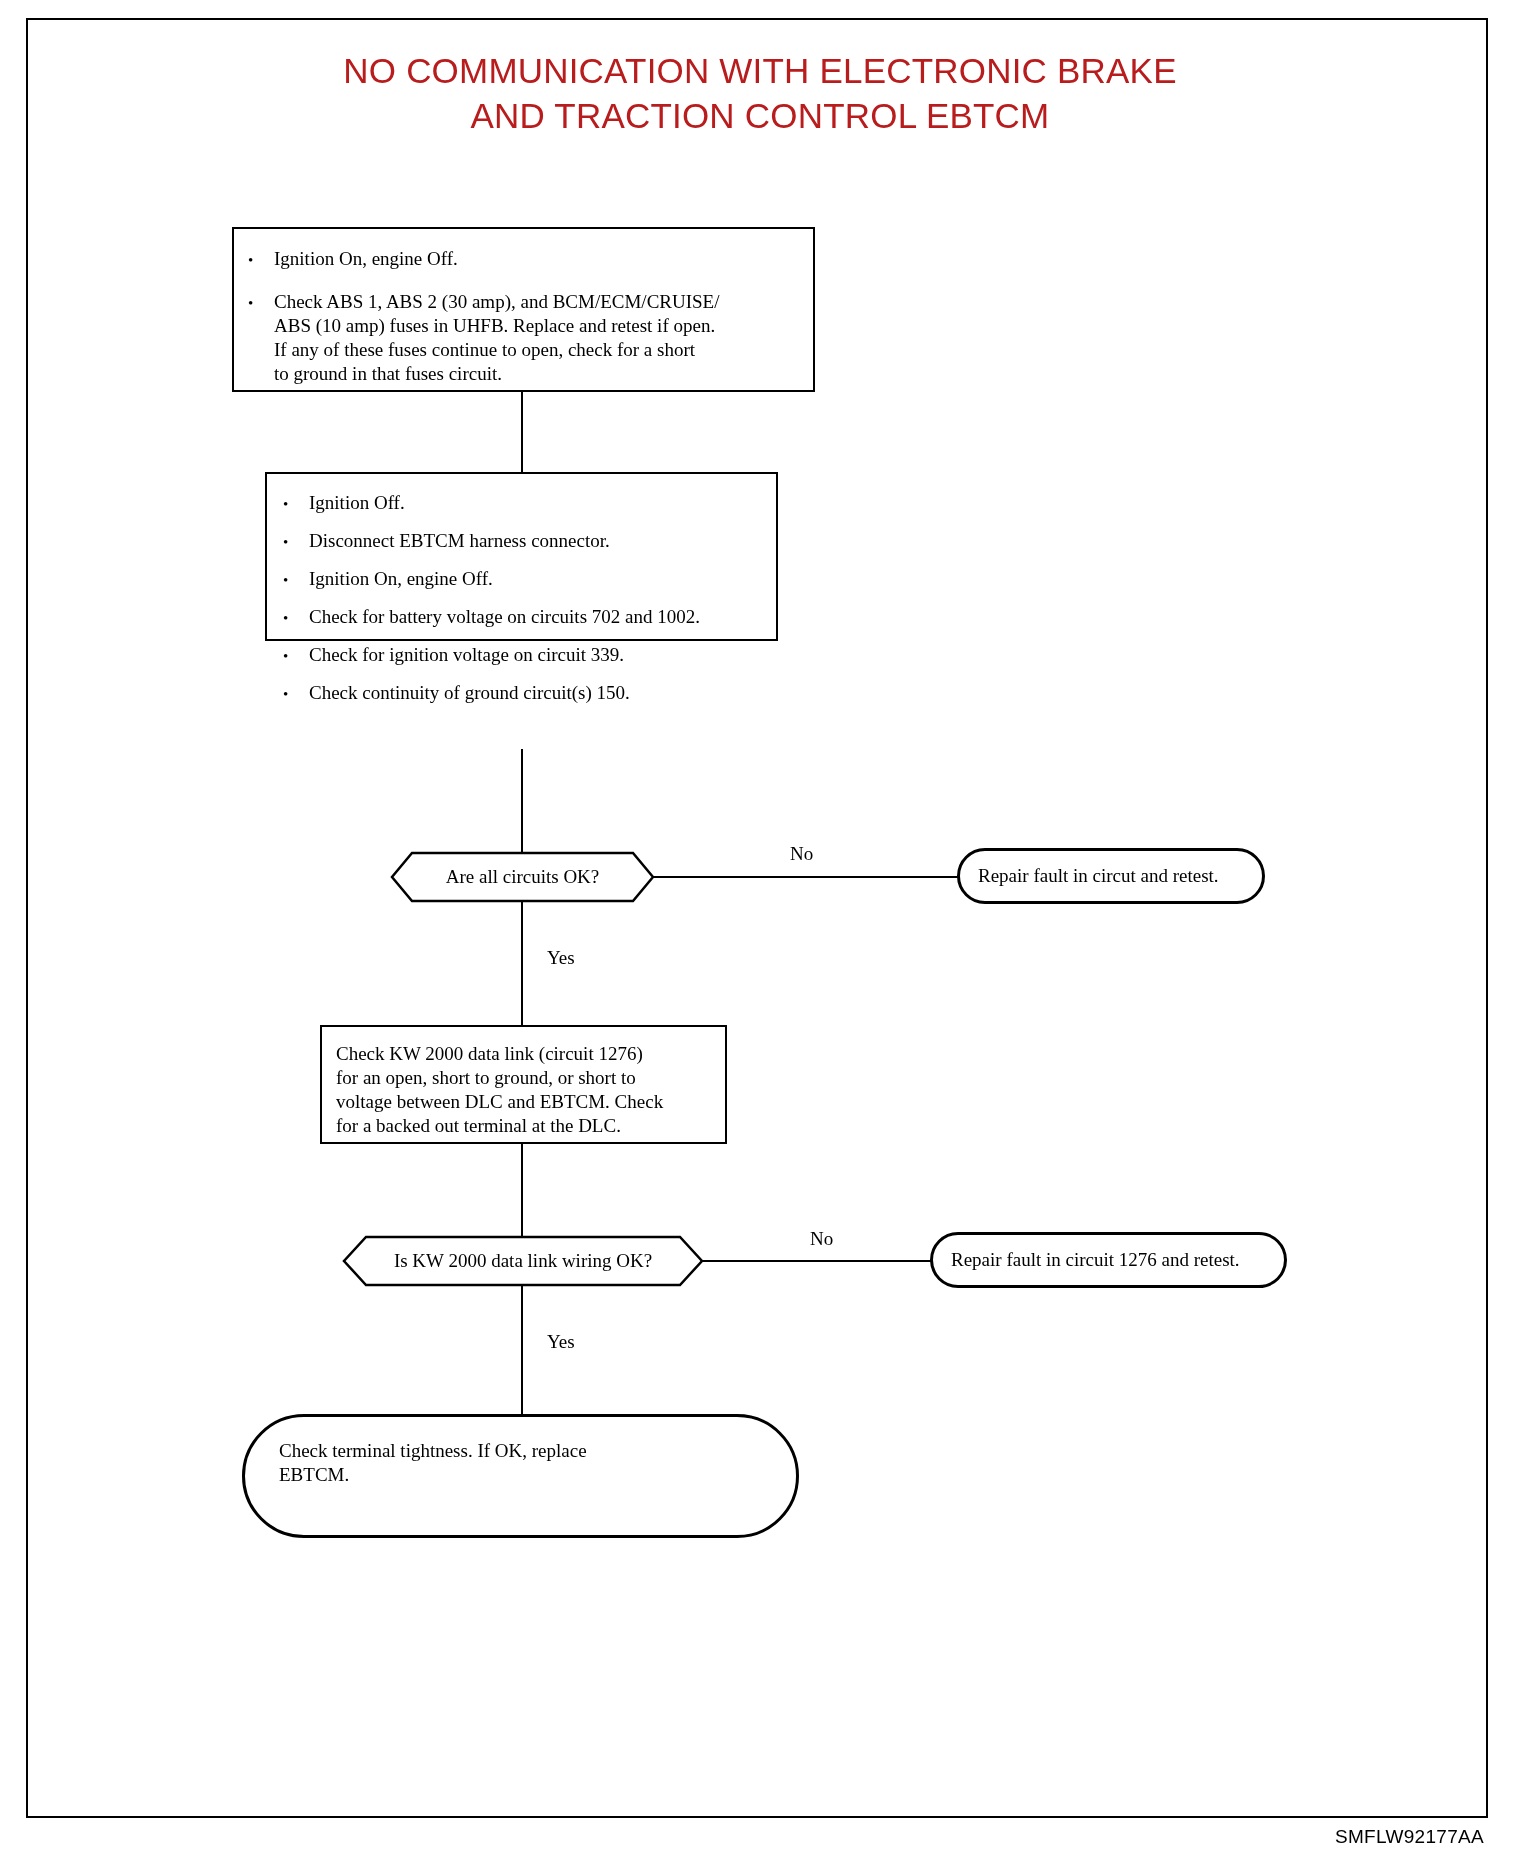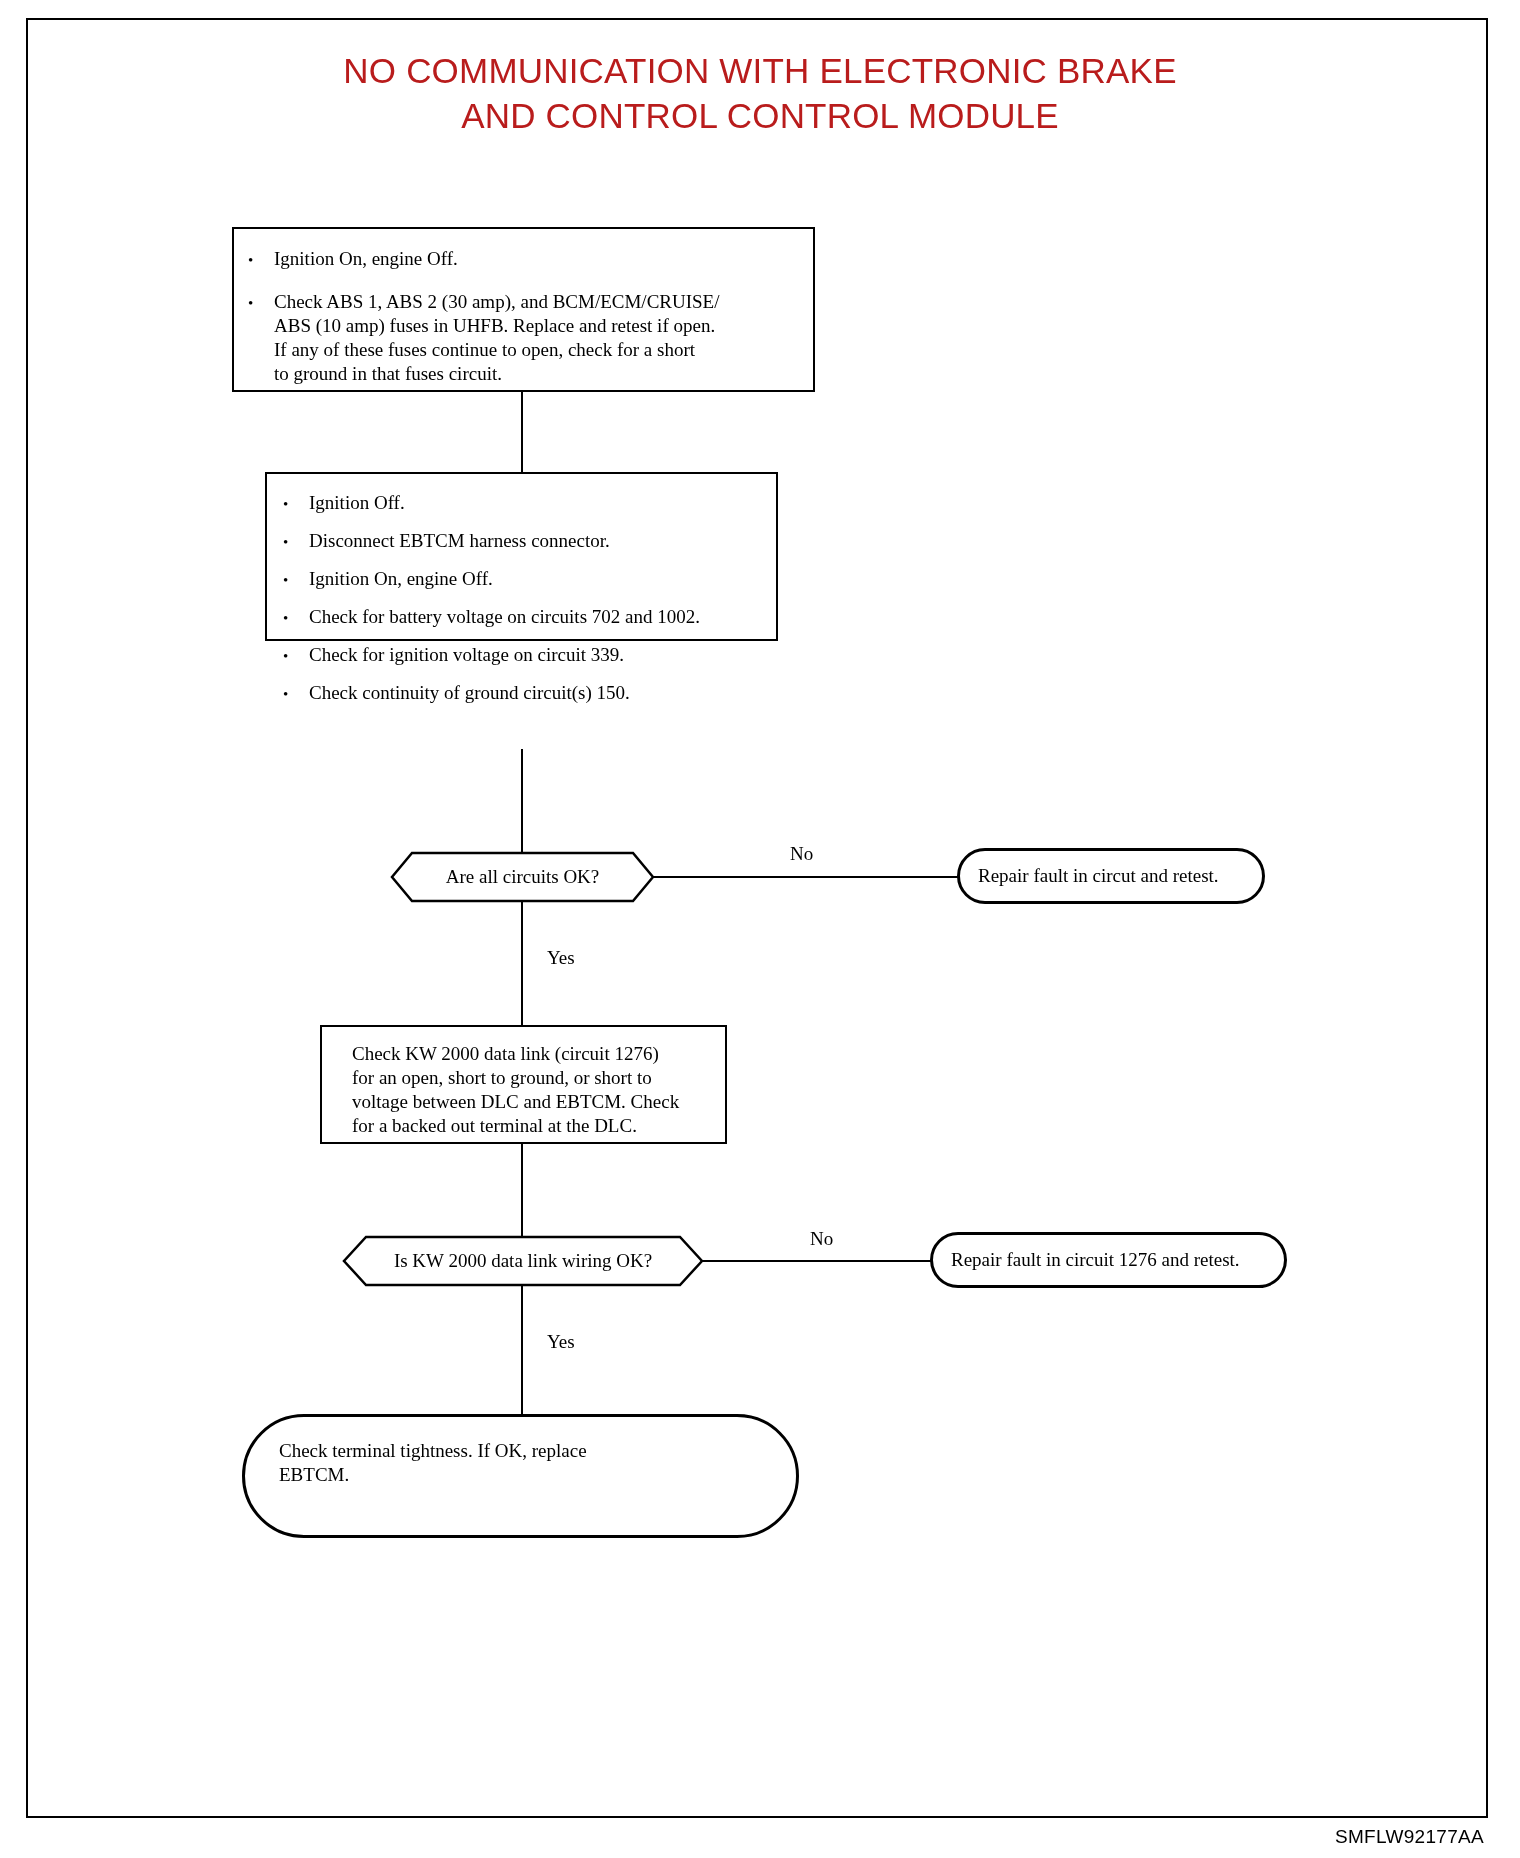--- a/index.html
+++ b/index.html
@@ -123,21 +123,21 @@
 </style>
 </head>
 <body>
 
 <div id="page">
 
   <div id="page-border"></div>
 
   <div id="title">
     <span class="line">NO COMMUNICATION WITH ELECTRONIC BRAKE</span>
-    <span class="line">AND CONTROL CONTROL MODULE</span>
+    <span class="line">AND TRACTION CONTROL EBTCM</span>
   </div>
 
   <div class="proc-box" id="box-step1" style="left:232px; top:227px; width:583px; height:165px; padding:18px 16px 0 14px;">
     <div class="bl" style="margin-bottom:18px;">
       <span class="bullet">•</span>
       <span class="btext">Ignition On, engine Off.</span>
     </div>
     <div class="bl">
       <span class="bullet">•</span>
       <span class="btext">
@@ -190,21 +190,21 @@
   <div class="hline" style="left:653px; top:876px; width:306px;"></div>
   <div class="edge-label" style="left:790px; top:843px;">No</div>
 
   <div class="round-box" id="box-repair1" style="left:957px; top:848px; width:308px; height:56px; border-radius:28px; padding:0 18px;">
     <div class="inner">Repair fault in circut and retest.</div>
   </div>
 
   <div class="vline" style="left:521px; top:901px; height:126px;"></div>
   <div class="edge-label" style="left:547px; top:947px;">Yes</div>
 
-  <div class="proc-box" id="box-step3" style="left:320px; top:1025px; width:407px; height:119px; padding:15px 12px 0 30px;">
+  <div class="proc-box" id="box-step3" style="left:320px; top:1025px; width:407px; height:119px; padding:15px 12px 0 14px;">
     <div>Check KW 2000 data link (circuit 1276)</div>
     <div>for an open, short to ground, or short to</div>
     <div>voltage between DLC and EBTCM. Check</div>
     <div>for a backed out terminal at the DLC.</div>
   </div>
 
   <div class="vline" style="left:521px; top:1144px; height:106px;"></div>
 
   <div class="hex-wrap" style="left:342px; top:1235px; width:362px; height:52px;">
     <svg width="362" height="52" viewBox="0 0 362 52">

